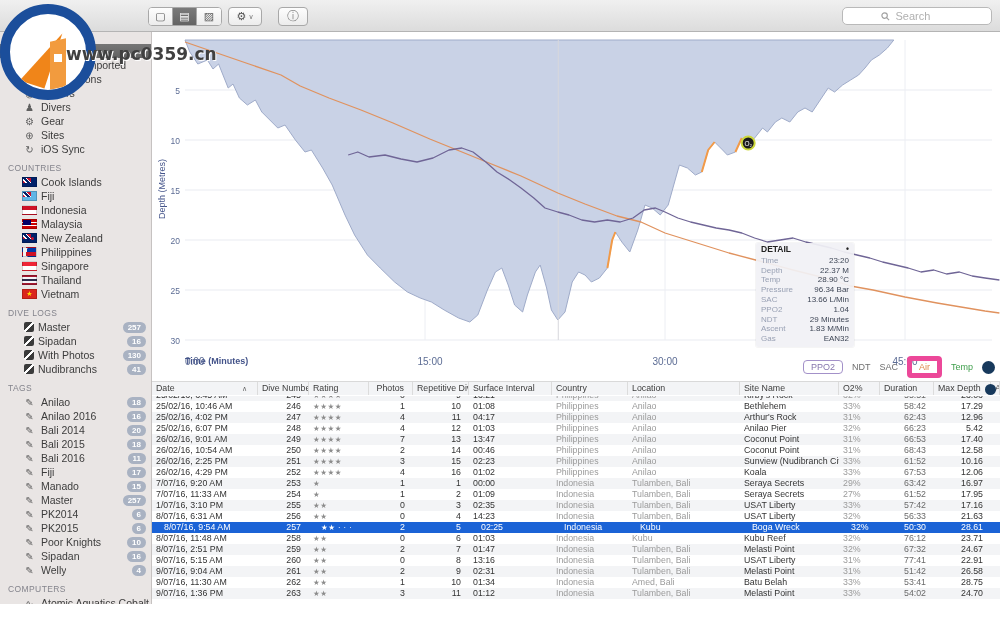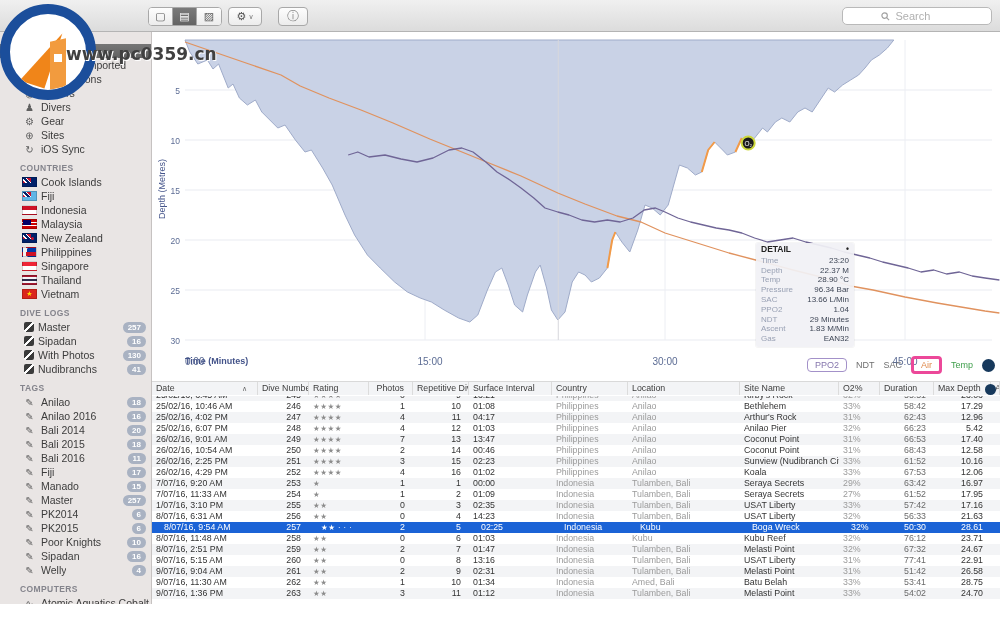--- a/index.html
+++ b/index.html
@@ -22,21 +22,21 @@
   .search{position:absolute;right:8px;top:7px;width:150px;height:18px;border:1px solid #b9b9b9;border-radius:5px;
           background:#fff;display:flex;align-items:center;justify-content:center;gap:4px;}
   .search svg{flex:0 0 auto;}
   .search input{border:none;outline:none;width:60px;font-size:11px;color:#333;background:transparent;
                 font-family:"Liberation Sans",sans-serif;}
   .search input::placeholder{color:#b0b0b0;}
 
   
   .sidebar{position:absolute;left:0;top:32px;width:152px;height:572px;background:#e9e5e4;
            border-right:1px solid #c6c2c1;overflow:hidden;padding-top:12px;}
-  .side-header{padding:7px 16px 2px 8px;font-size:8.5px;font-weight:bold;color:#84848c;letter-spacing:.4px;margin-left:12px;}
+  .side-header{padding:7px 16px 2px 8px;font-size:8.5px;font-weight:normal;color:#84848c;letter-spacing:.4px;}
   .side-item{position:relative;display:flex;align-items:center;height:14px;padding-left:22px;font-size:10.5px;color:#3c3c3c;white-space:nowrap;}
   .side-item.sel{background:linear-gradient(#767676,#626262);color:#fff;}
   .side-item.sel .gicon{color:#fff;}
   .gicon{width:15px;font-size:10px;color:#5f5f5f;text-align:center;flex:0 0 auto;}
   .side-label{margin-left:4px;overflow:hidden;text-overflow:ellipsis;}
   .badge{position:absolute;right:5px;background:#a9b2c2;color:#fff;font-size:8px;font-weight:bold;
          border-radius:8px;padding:0 5px;height:11px;line-height:11px;}
   .logbox{width:10px;height:10px;flex:0 0 auto;margin-left:2px;border-radius:2px;
           background:linear-gradient(135deg,#3a3a3a 44%,#fff 44% 56%,#3a3a3a 56%);}
   .flag{position:relative;width:15px;height:10px;flex:0 0 auto;border:1px solid rgba(0,0,0,.18);overflow:hidden;}
@@ -69,21 +69,21 @@
   .xlabel{position:absolute;left:33px;top:324px;font-size:9px;font-weight:bold;color:#44548a;}
   .detail{position:absolute;left:604px;top:211px;width:98px;background:rgba(241,241,245,.93);
           border-radius:2px;padding:2px 5px 3px 5px;font-size:8px;line-height:9.8px;box-shadow:0 0 0 1px rgba(0,0,0,.04);}
   .detail .dt{display:flex;justify-content:space-between;font-weight:bold;color:#222;font-size:8.5px;margin-bottom:1px;}
   .detail .dr{display:flex;justify-content:space-between;}
   .detail .dr .k{color:#99a1b4;}
   .detail .dr .v{color:#3e4656;}
   .chart-btns{position:absolute;right:5px;top:324px;display:flex;align-items:center;gap:9px;font-size:9px;}
   .cbtn{color:#6f6f6f;}
   .cbtn.outline-purple{border:1px solid #a391c9;color:#8677ad;border-radius:4px;padding:0 7px;line-height:12px;}
-  .cbtn.outline-orange{border:3px solid #ec4899;color:#e08b4e;border-radius:4px;padding:0 7px;line-height:12px;}
+  .cbtn.outline-orange{border:5px solid #ec4899;color:#e08b4e;border-radius:4px;padding:0 7px;line-height:12px;}
   .cbtn.green{color:#3f9f4c;}
   .navy-dot{width:13px;height:13px;border-radius:50%;background:#17395c;}
 
   
   .thead{position:absolute;left:152px;top:381px;width:848px;height:14px;background:linear-gradient(#f7f7f7,#efefef);
          border-top:1px solid #d9d9d9;border-bottom:1px solid #cfcfcf;}
   .tbody{position:absolute;left:152px;top:396px;width:848px;height:208px;overflow:hidden;}
   .tbody .rows{margin-top:-6px;}
   .trow{display:grid;grid-template-columns:106px 51px 60px 44px 56px 83px 76px 112px 99px 41px 54px 57px 1fr;
         height:11px;line-height:11px;font-size:8.8px;white-space:nowrap;}

